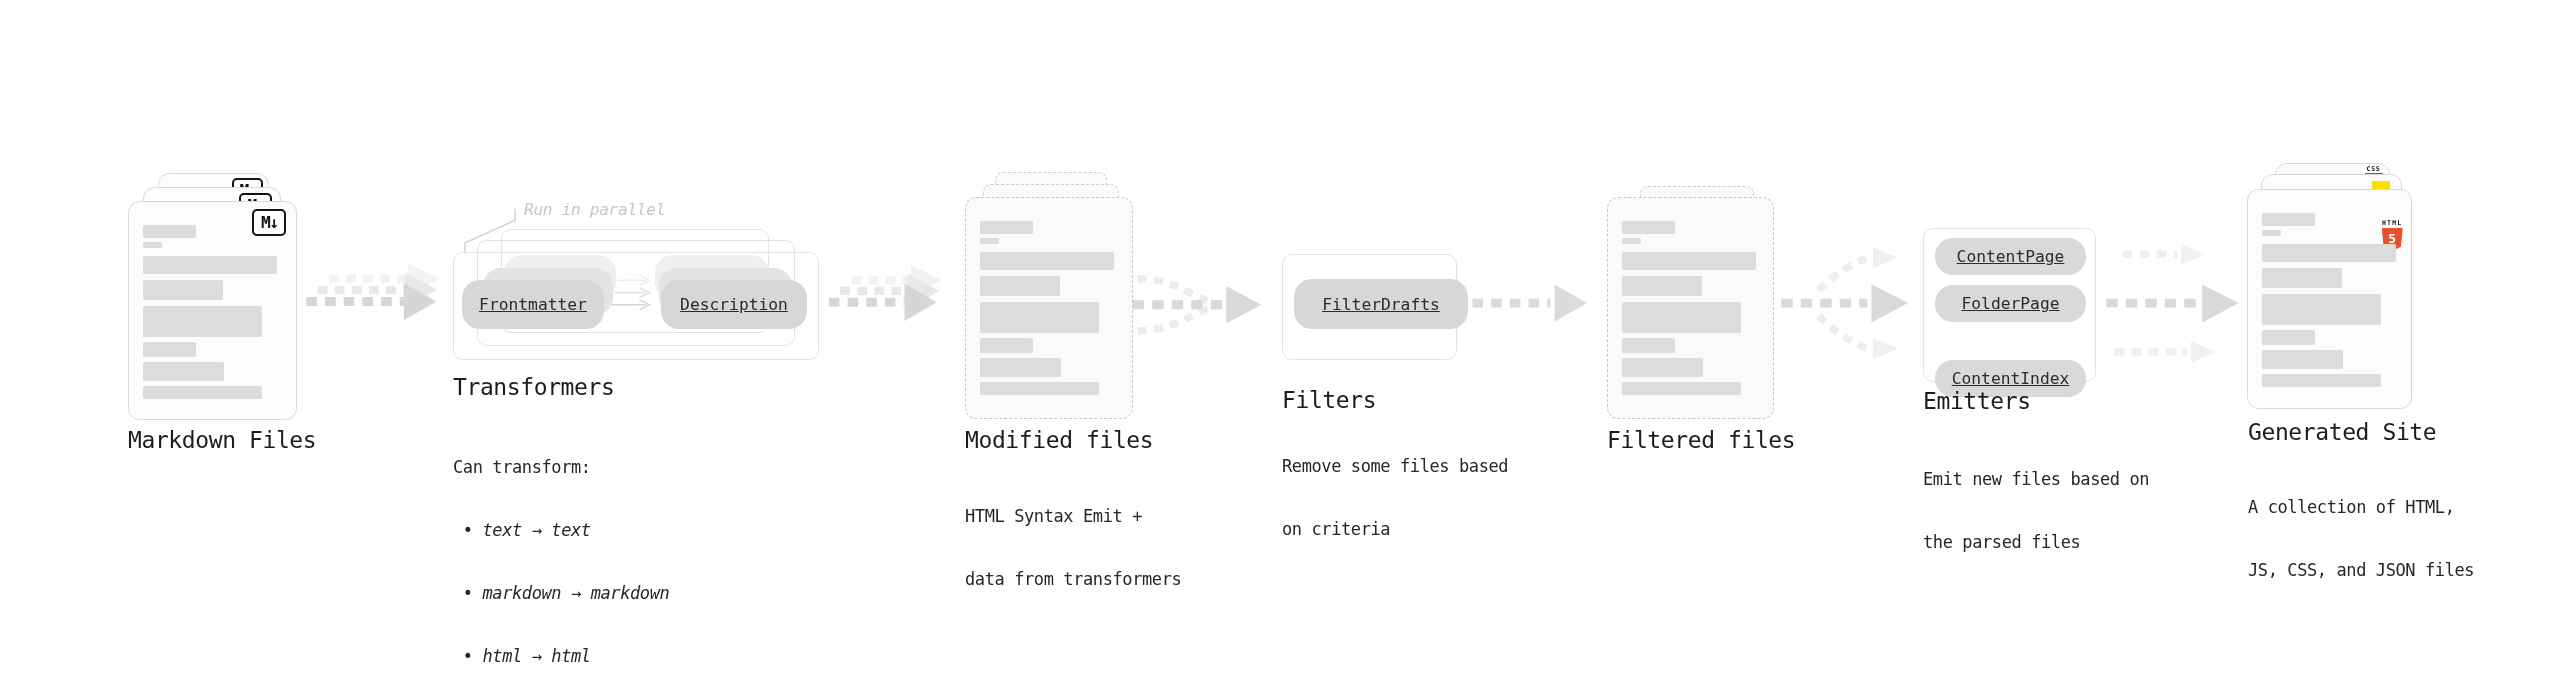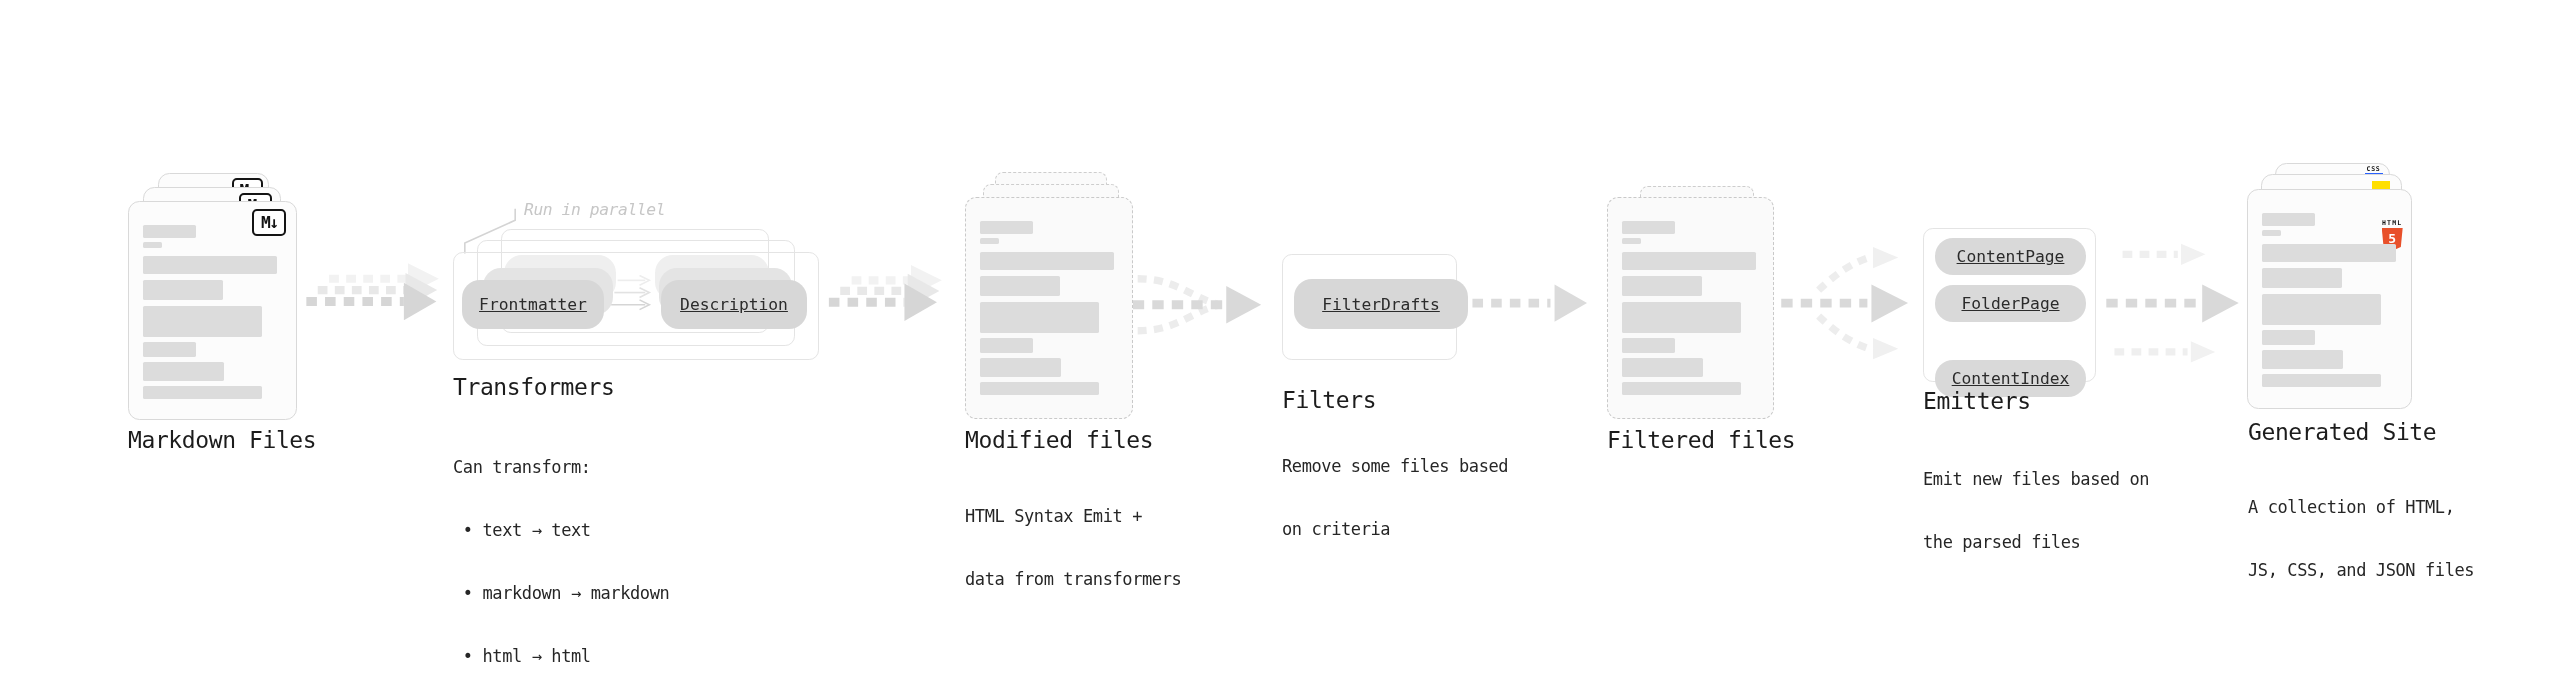--- a/index.html
+++ b/index.html
@@ -39,21 +39,21 @@
   
   .gbox{position:absolute;background:#d7d7d7;border-radius:18px;display:flex;align-items:center;
         justify-content:center;font-size:16.3px;color:#2b2b2b;box-sizing:border-box;text-decoration:underline;}
   .gbox.g2{background:#e4e4e4;}
   .gbox.g3{background:#efefef;}
   .gbox.emit{background:#d9d9d9;}
 
   
   .label{position:absolute;font-size:23px;line-height:28px;color:#1c1c1c;white-space:pre;letter-spacing:-0.4px;}
   .desc{position:absolute;font-size:17px;line-height:21px;color:#262626;white-space:pre;letter-spacing:-0.4px;}
-  .desc .bullet{padding-left:9.8px;}
+  .desc .bullet{padding-left:9.8px;font-style:italic;}
   .callout-text{position:absolute;font-size:16.3px;color:#c6c6c6;white-space:pre;letter-spacing:-0.4px;}
 </style>
 </head>
 <body>
 
 <div class="canvas">
 
   <svg class="layer" width="2576" height="681" viewBox="0 0 3170 838">
 
     <g>

